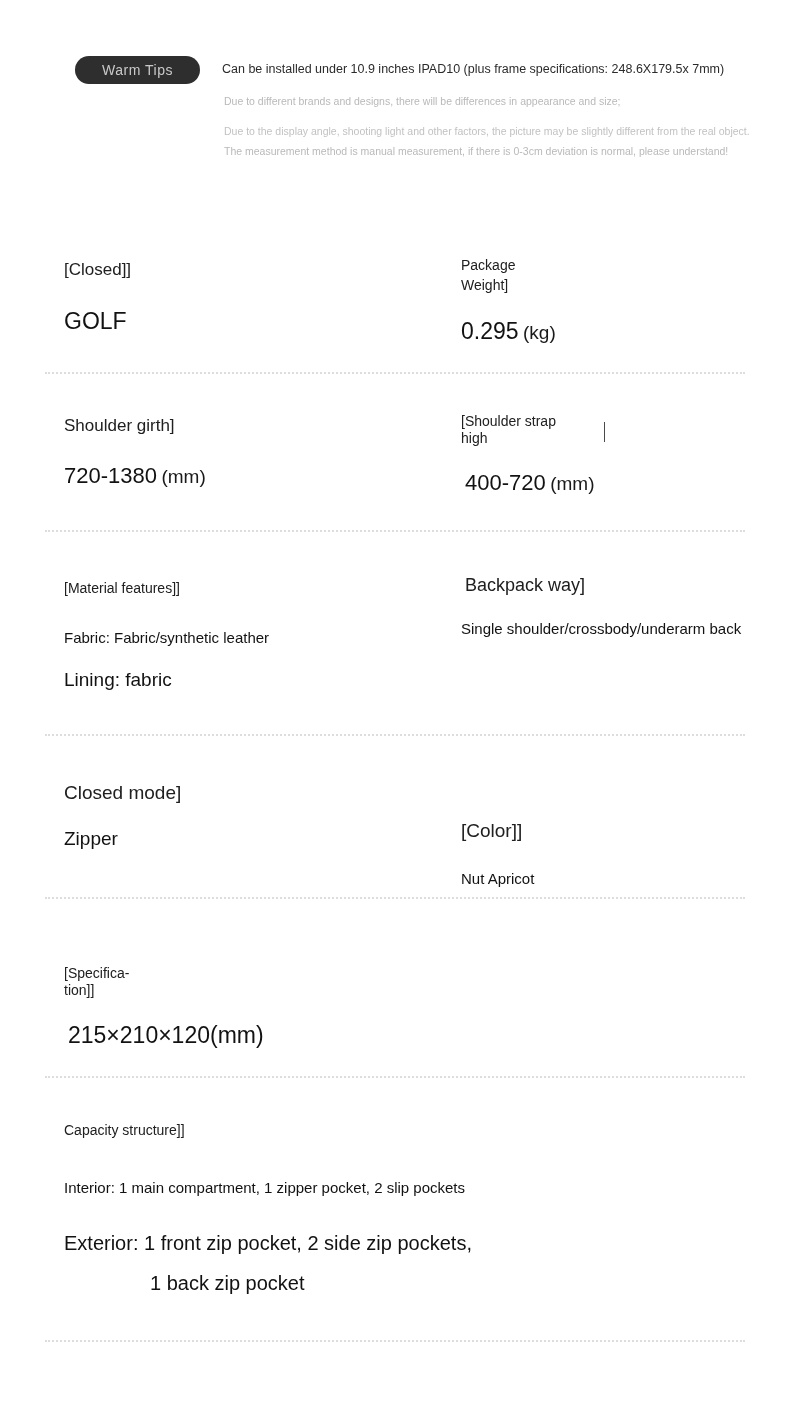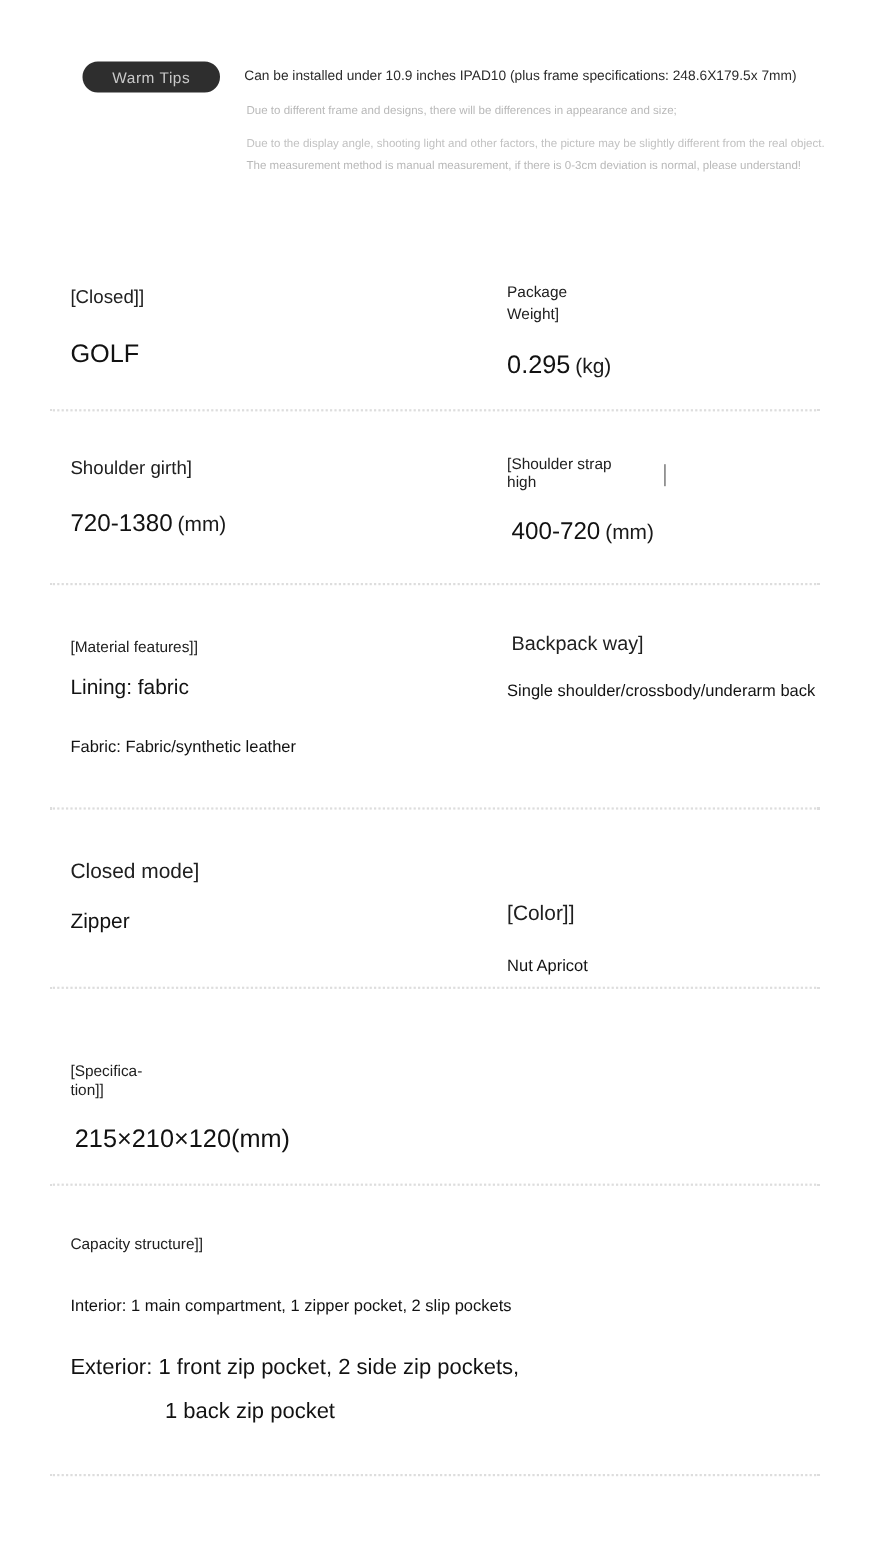--- a/index.html
+++ b/index.html
@@ -101,21 +101,21 @@
     height: 20px;
     background: #4a4a4a;
   }
 </style>
 </head>
 <body>
 
 <div class="tips-wrap">
   <div class="tips-badge">Warm Tips</div>
   <div class="tips-head">Can be installed under 10.9 inches IPAD10 (plus frame specifications: 248.6X179.5x 7mm)</div>
-  <div class="tips-line l1">Due to different frame and designs, there will be differences in appearance and size;</div>
+  <div class="tips-line l1">Due to different brands and designs, there will be differences in appearance and size;</div>
   <div class="tips-line l2">Due to the display angle, shooting light and other factors, the picture may be slightly different from the real object.</div>
   <div class="tips-line l3">The measurement method is manual measurement, if there is 0-3cm deviation is normal, please understand!</div>
 </div>
 
 <div class="spec-row" style="top:250px;height:110px;">
   <div class="col-l" style="top:10px;">
     <div class="lab">[Closed]]</div>
     <div class="val" style="margin-top:27px;">GOLF</div>
   </div>
   <div class="col-r" style="top:5px;">
@@ -143,22 +143,22 @@
       <span class="unit">(mm)</span>
     </div>
   </div>
   <div class="tick" style="left:604px;top:14px;"></div>
 </div>
 <div class="divider" style="top:530px;"></div>
 
 <div class="spec-row" style="top:570px;height:130px;">
   <div class="col-l" style="top:8px;">
     <div class="lab sm">[Material features]]</div>
+    <div class="val sm" style="margin-top:26px;">Fabric: Fabric/synthetic leather</div>
     <div class="val md" style="margin-top:14px;">Lining: fabric</div>
-    <div class="val sm" style="margin-top:26px;">Fabric: Fabric/synthetic leather</div>
   </div>
   <div class="col-r" style="top:5px;">
     <div class="lab" style="font-size:18px;padding-left:4px;">Backpack way]</div>
     <div class="val sm" style="margin-top:24px;width:222px;line-height:20px;">Single shoulder/crossbody/underarm back</div>
   </div>
 </div>
 <div class="divider" style="top:734px;"></div>
 
 <div class="spec-row" style="top:778px;height:110px;padding-left:19px;">
   <div class="col-l" style="top:5px;">

